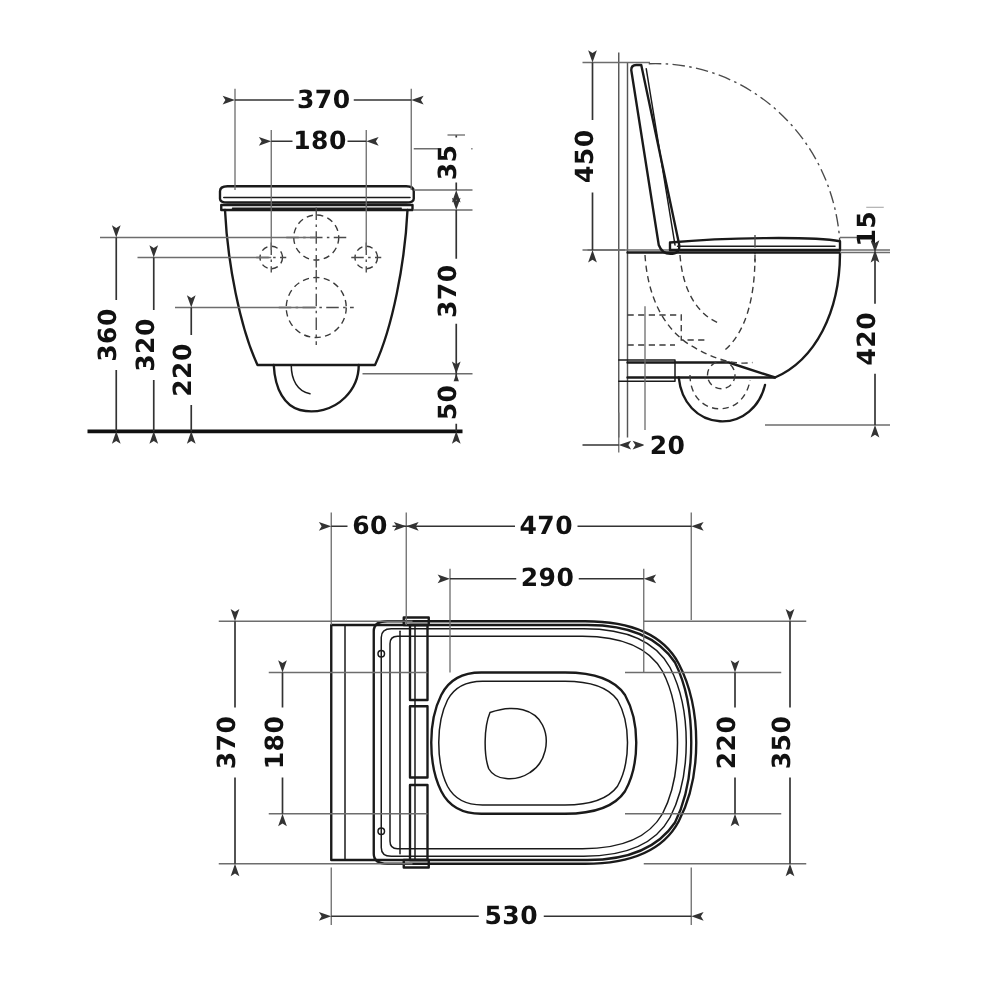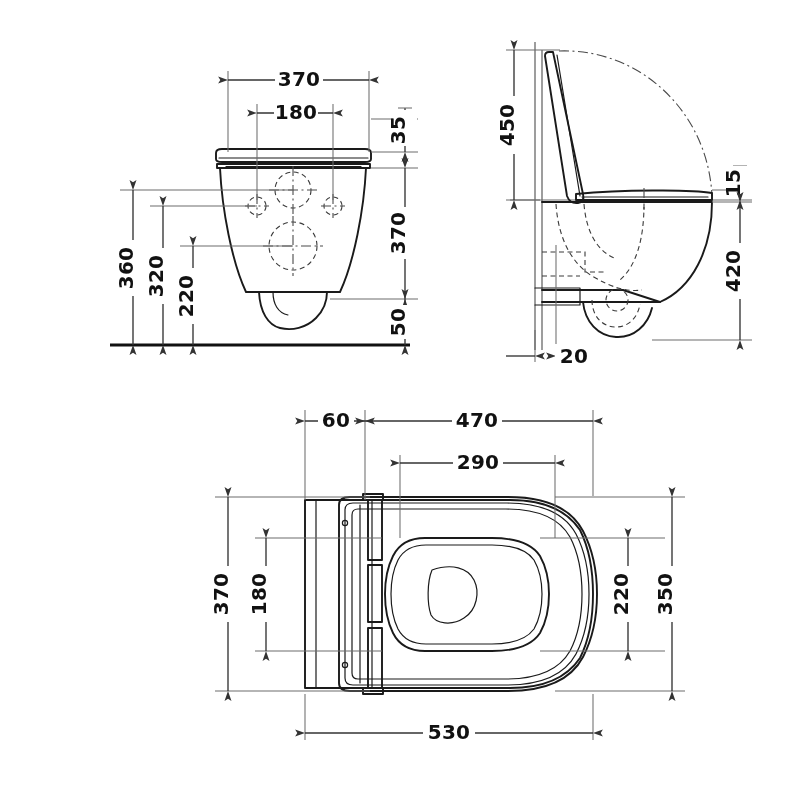--- a/index.html
+++ b/index.html
@@ -12,21 +12,20 @@
     height: 800px;
     font-family: "Liberation Sans", sans-serif;
     overflow: hidden;
     position: relative;
   }
   #drawing-root {
     position: absolute;
     left: 0; top: 0;
     width: 645px;
     height: 800px;
-    margin-left: 40px;
   }
   svg#tech-drawing {
     display: block;
     width: 800px;
     height: 800px;
     background: #ffffff;
   }
   .obj      { fill: none; stroke: #1a1a1a; stroke-width: 1.9; stroke-linejoin: round; stroke-linecap: round; }
   .obj-thin { fill: none; stroke: #1a1a1a; stroke-width: 1.2; stroke-linejoin: round; stroke-linecap: round; }
   .hidden-l { fill: none; stroke: #3a3a3a; stroke-width: 1.1; stroke-dasharray: 5 3.5; }

